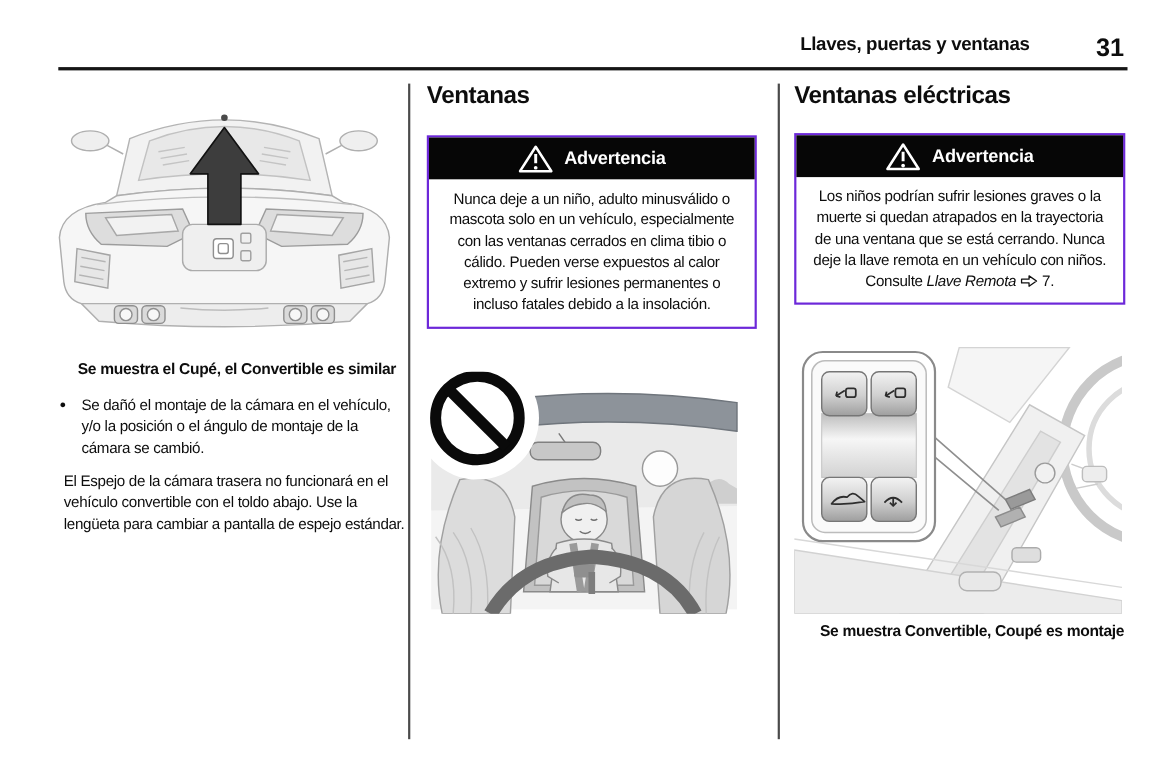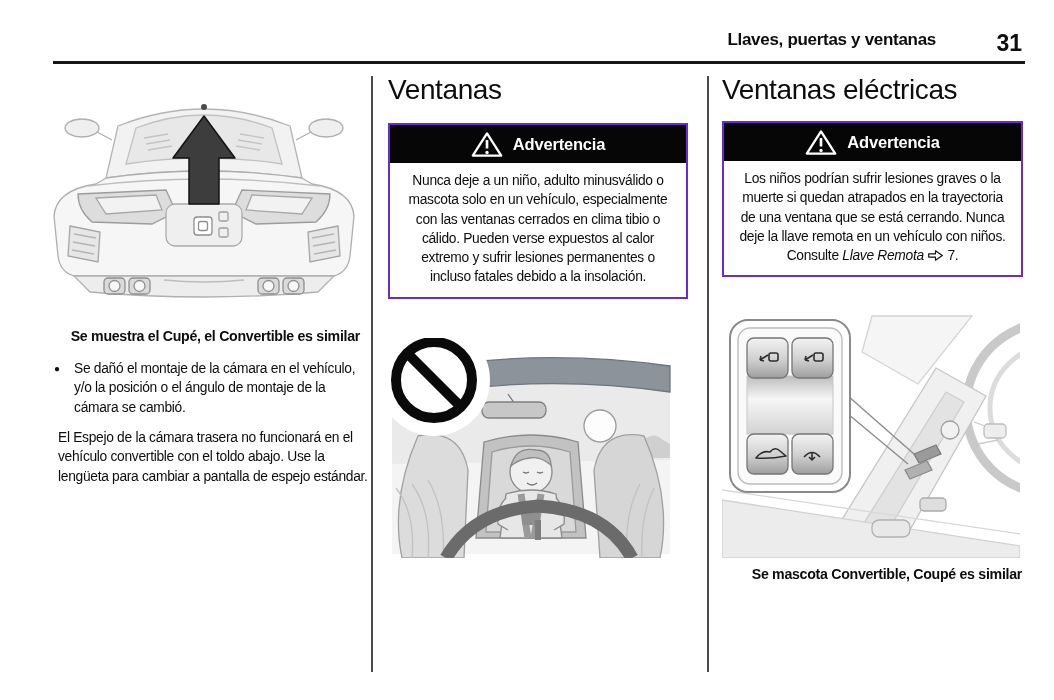--- a/index.html
+++ b/index.html
@@ -7,21 +7,21 @@
         font-family:"Liberation Sans",sans-serif;color:#0d0d0d;}
   
   .hdr-title{position:absolute;top:30px;right:118px;font-size:17px;font-weight:bold;letter-spacing:-0.3px;}
   .hdr-page{position:absolute;top:30px;right:32px;font-size:23px;font-weight:bold;}
   .hdr-rule{position:absolute;left:53px;right:29px;top:61px;height:3px;background:#161616;}
   .vdiv{position:absolute;top:76px;height:596px;width:1.5px;background:#4a4a4a;}
   .vdiv.d1{left:371px;} .vdiv.d2{left:707px;}
   
   .body-text{font-size:13.8px;line-height:19.3px;letter-spacing:-0.3px;}
   .cap{font-size:14.2px;font-weight:bold;letter-spacing:-0.3px;text-align:right;}
-  h2.sec{position:absolute;margin:0;font-size:28px;font-weight:normal;letter-spacing:-0.4px;}
+  h2.sec{position:absolute;margin:0;font-size:22px;font-weight:bold;letter-spacing:-0.4px;}
   
   .warnbox{position:absolute;border:2px solid #6d28d9;background:#fff;}
   .warnhead{background:#060606;color:#fff;height:38px;display:flex;align-items:center;justify-content:center;gap:10px;}
   .warnhead .wlabel{font-size:16.5px;font-weight:bold;letter-spacing:-0.2px;}
   .warnbody{padding:8px 10px 10px 10px;text-align:center;}
   .xref{white-space:nowrap;}
   .xref svg{vertical-align:-2px;margin-right:3px;}
   .fig{position:absolute;}
   .caption-left{position:absolute;left:46px;top:328px;width:314px;}
   .bullet-row{position:absolute;left:50px;top:359px;width:308px;display:flex;}
@@ -209,15 +209,15 @@
           <path d="M34 146 q6 -8 14 -6 q5 -6 10 -1 l6 5 q-15 3 -30 2 Z"></path>
         </g>
         <g>
           <path d="M82 145 q8 -9 16 0"></path>
             <path d="M90 140 l0 8 M87 145 l3 3 l3 -3"></path>
         </g>
       </g>
     </g>
   </svg>
 
-  <div class="cap caption-right">Se mascota Convertible, Coupé es similar</div>
+  <div class="cap caption-right">Se muestra Convertible, Coupé es montaje</div>
 
 </div>
 
 </body></html>

